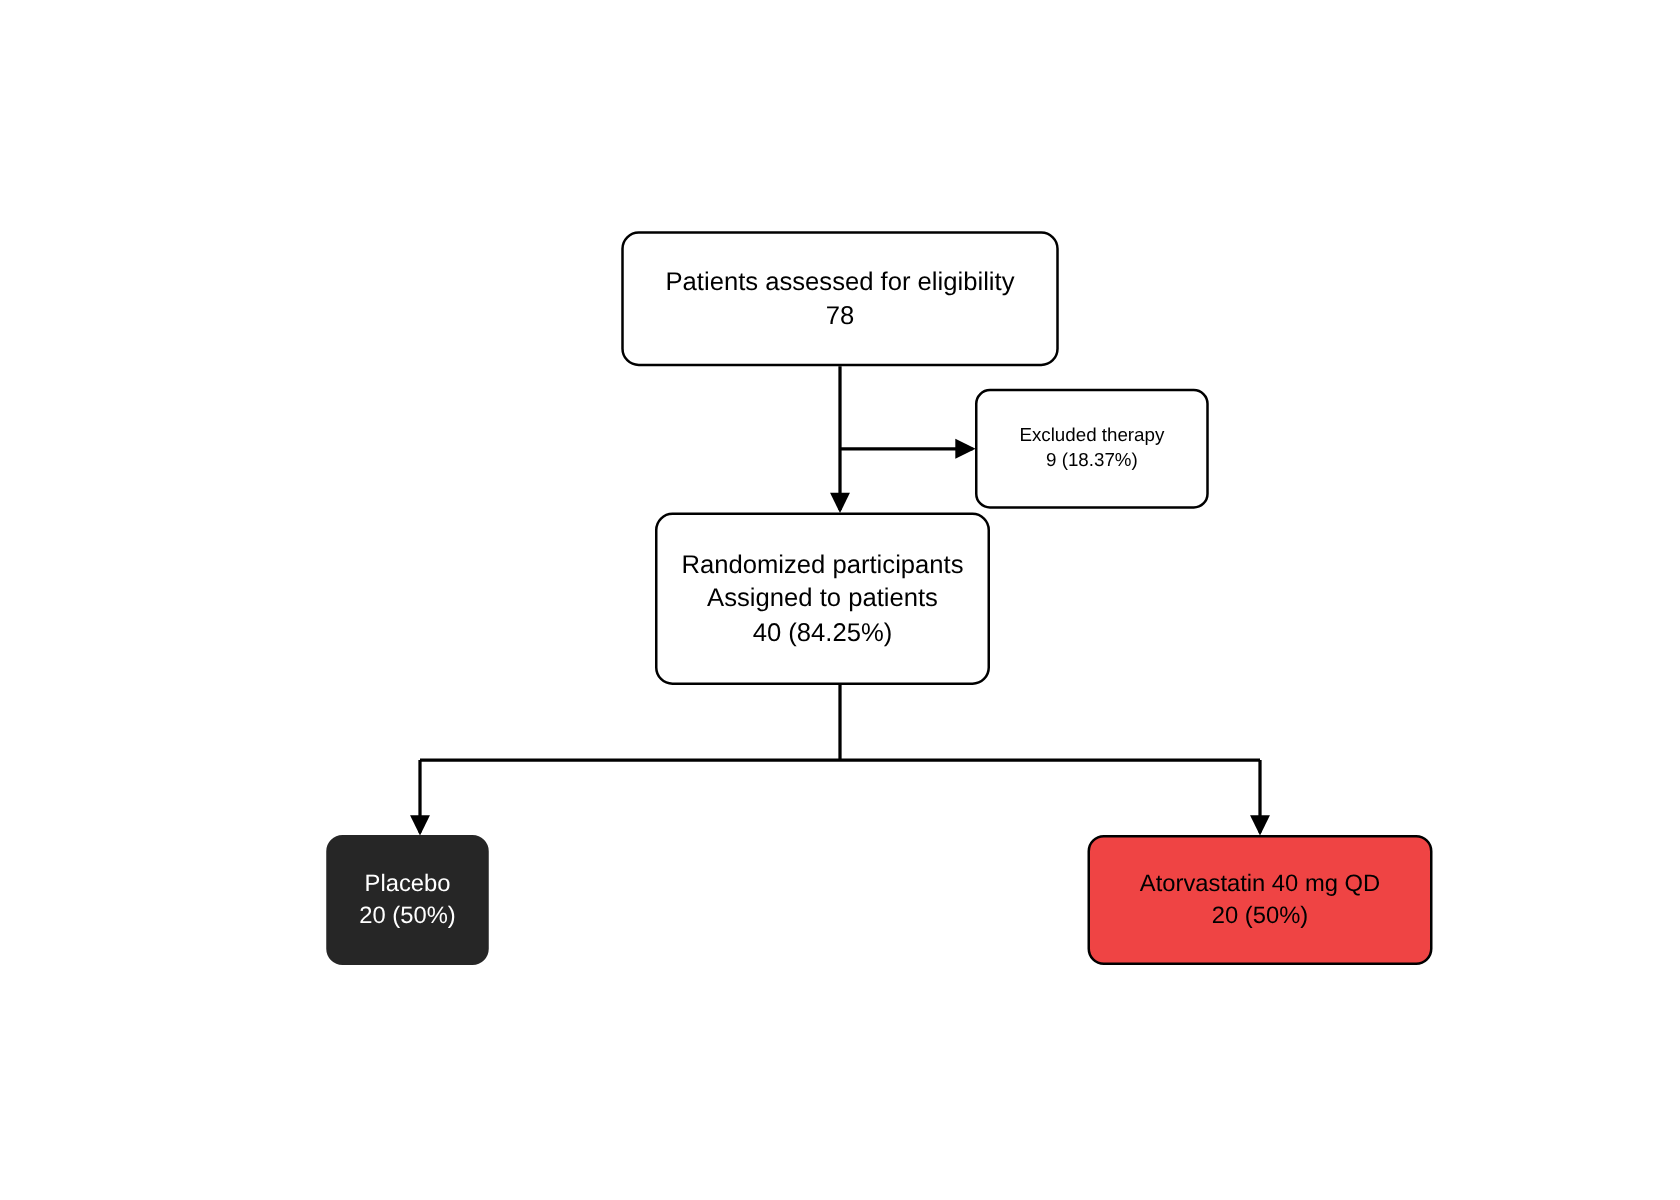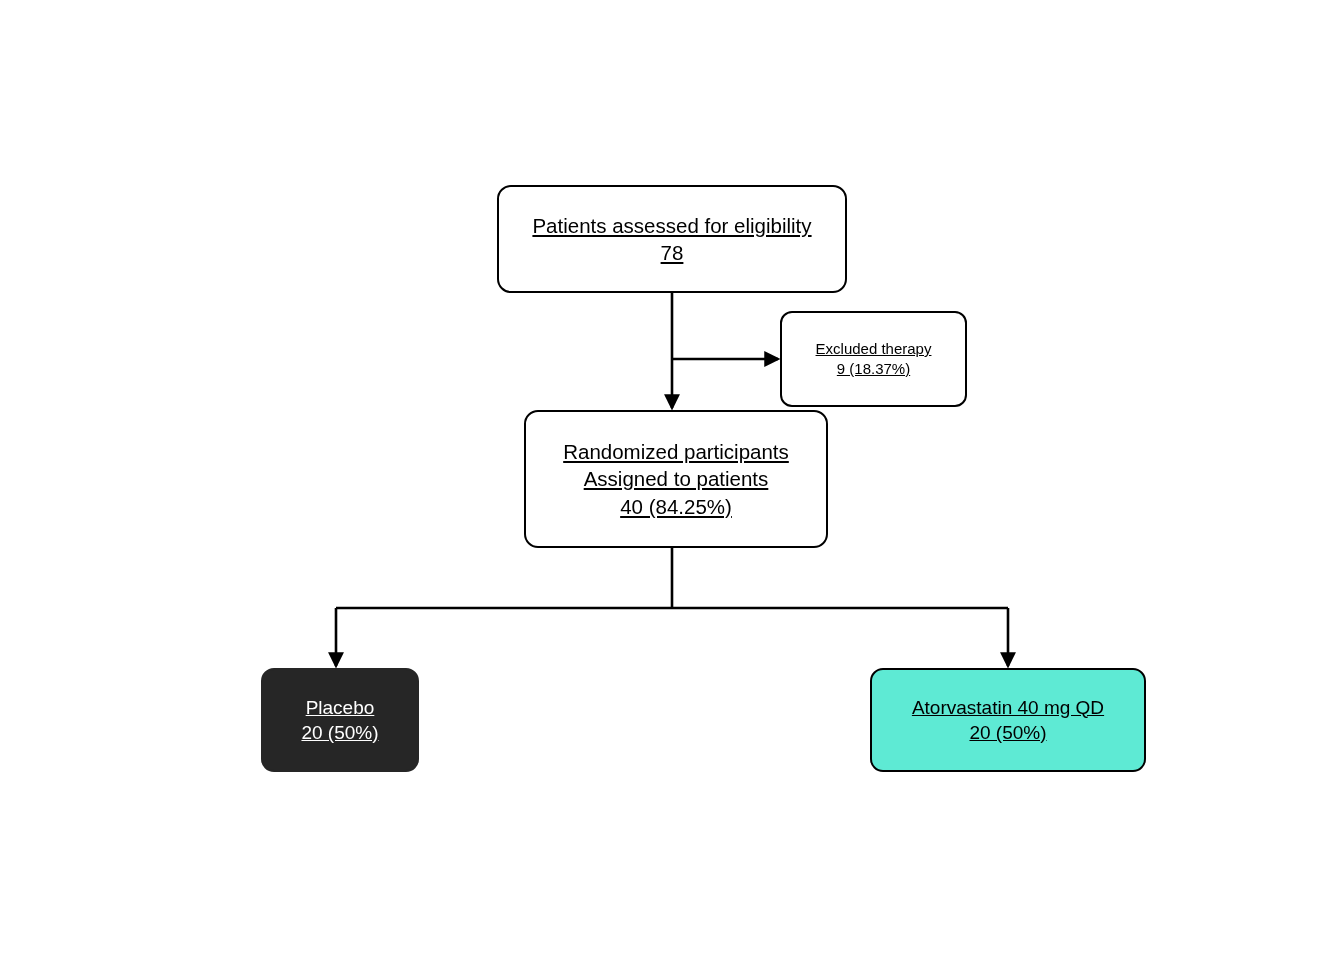--- a/index.html
+++ b/index.html
@@ -33,53 +33,52 @@
     display: flex;
     flex-direction: column;
     align-items: center;
     justify-content: center;
     text-align: left;
     border: 2.6px solid #000000;
     border-radius: 14px;
     background: #ffffff;
     color: #000000;
     line-height: 1.34;
-    text-decoration: underline;
   }
   .node .line {
     display: block;
     white-space: nowrap;
   }
 
   
   #node-eligibility {
     left: 497px;  top: 185px;  width: 350px;  height: 108px;
     font-size: 20.5px;
   }
   #node-excluded {
     left: 780px;  top: 311px;  width: 187px;  height: 96px;
     font-size: 15px;
     border-radius: 12px;
   }
   #node-randomized {
-    left: 524px;  top: 410px;  width: 304px;  height: 138px;
+    left: 524px;  top: 410px;  width: 268px;  height: 138px;
     font-size: 20.5px;
   }
   #node-placebo {
-    left: 261px;  top: 668px;  width: 158px;  height: 104px;
+    left: 261px;  top: 668px;  width: 130px;  height: 104px;
     font-size: 19px;
     background: #262626;
     border-color: #262626;
     color: #ffffff;
     border-radius: 13px;
   }
   #node-atorvastatin {
     left: 870px;  top: 668px;  width: 276px;  height: 104px;
     font-size: 19px;
-    background: #5eead4;
+    background: #ef4444;
     border-color: #000000;
     color: #000000;
     border-radius: 13px;
   }
 </style>
 </head>
 <body>
 
 <div id="canvas">
 

